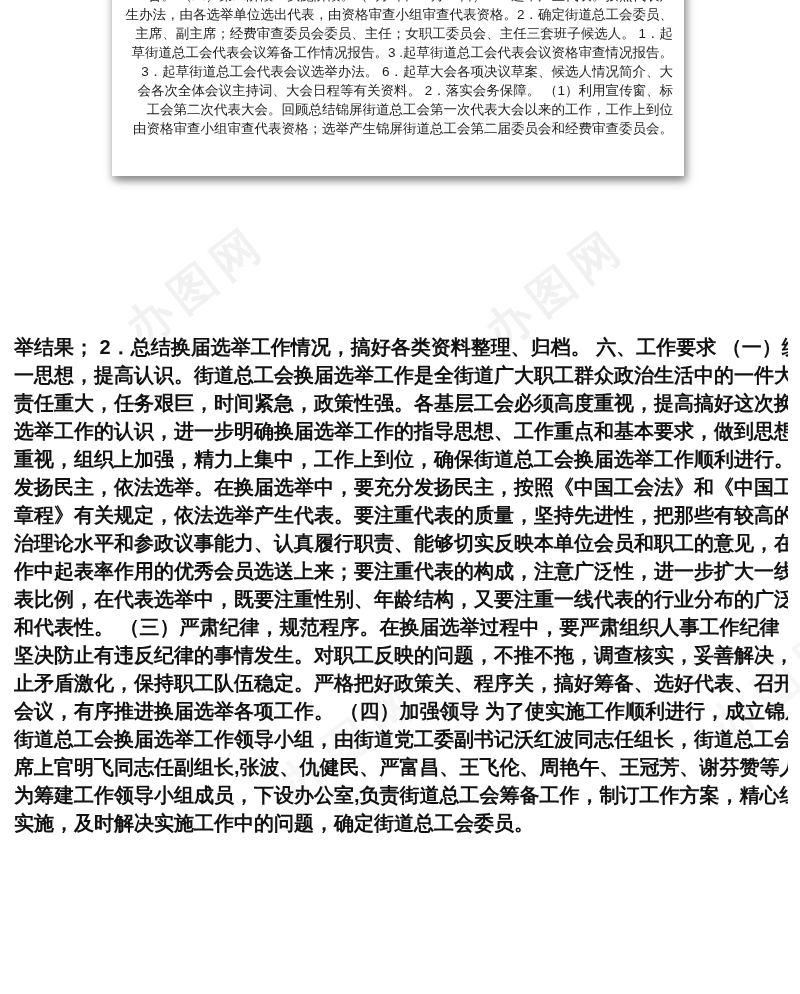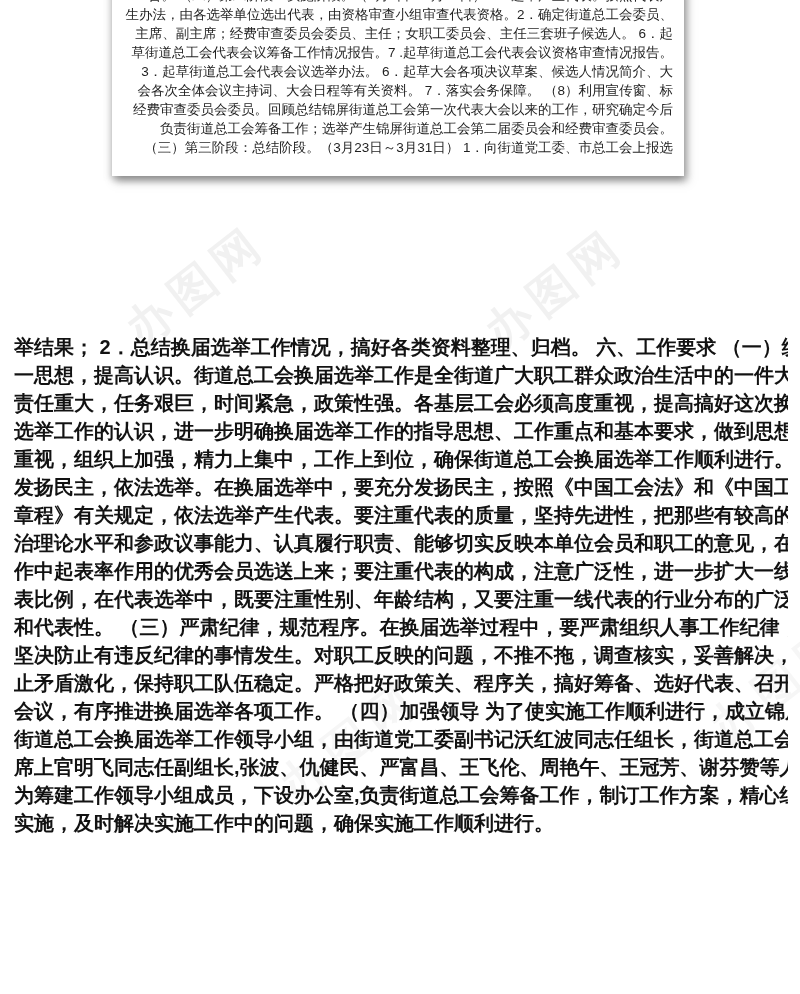--- a/index.html
+++ b/index.html
@@ -47,27 +47,26 @@
   <span class="wm" style="left:115px;top:255px;">办图网</span>
   <span class="wm" style="left:474px;top:258px;">办图网</span>
   <span class="wm faint" style="left:269px;top:711px;">办图网</span>
   <span class="wm faint" style="left:699px;top:653px;">办图网</span>
 </div>
 
 <div class="sheet">
   <div class="sheet-text">
       <div class="sheet-line">告。 （二）第二阶段：实施阶段。（3月1日～3月22日） 1．选举产生代表。按照代表产</div>
       <div class="sheet-line">生办法，由各选举单位选出代表，由资格审查小组审查代表资格。2．确定街道总工会委员、</div>
-      <div class="sheet-line">主席、副主席；经费审查委员会委员、主任；女职工委员会、主任三套班子候选人。 6．起</div>
-      <div class="sheet-line">草街道总工会代表会议筹备工作情况报告。7 .起草街道总工会代表会议资格审查情况报告。</div>
+      <div class="sheet-line">主席、副主席；经费审查委员会委员、主任；女职工委员会、主任三套班子候选人。 1．起</div>
+      <div class="sheet-line">草街道总工会代表会议筹备工作情况报告。3 .起草街道总工会代表会议资格审查情况报告。</div>
       <div class="sheet-line">3．起草街道总工会代表会议选举办法。 6．起草大会各项决议草案、候选人情况简介、大</div>
-      <div class="sheet-line">会各次全体会议主持词、大会日程等有关资料。 7．落实会务保障。 （8）利用宣传窗、标</div>
-      <div class="sheet-line">经费审查委员会委员。回顾总结锦屏街道总工会第一次代表大会以来的工作，研究确定今后</div>
-      <div class="sheet-line">负责街道总工会筹备工作；选举产生锦屏街道总工会第二届委员会和经费审查委员会。</div>
-      <div class="sheet-line">  （三）第三阶段：总结阶段。（3月23日～3月31日） 1．向街道党工委、市总工会上报选</div>
+      <div class="sheet-line">会各次全体会议主持词、大会日程等有关资料。 2．落实会务保障。 （1）利用宣传窗、标</div>
+      <div class="sheet-line">工会第二次代表大会。回顾总结锦屏街道总工会第一次代表大会以来的工作，工作上到位</div>
+      <div class="sheet-line">由资格审查小组审查代表资格；选举产生锦屏街道总工会第二届委员会和经费审查委员会。</div>
     </div>
 </div>
 
 <div class="doc-body">
     <div class="body-line">举结果； 2．总结换届选举工作情况，搞好各类资料整理、归档。 六、工作要求 （一）统</div>
     <div class="body-line">一思想，提高认识。街道总工会换届选举工作是全街道广大职工群众政治生活中的一件大事，</div>
     <div class="body-line">责任重大，任务艰巨，时间紧急，政策性强。各基层工会必须高度重视，提高搞好这次换届</div>
     <div class="body-line">选举工作的认识，进一步明确换届选举工作的指导思想、工作重点和基本要求，做到思想上</div>
     <div class="body-line">重视，组织上加强，精力上集中，工作上到位，确保街道总工会换届选举工作顺利进行。（二）</div>
     <div class="body-line">发扬民主，依法选举。在换届选举中，要充分发扬民主，按照《中国工会法》和《中国工会</div>
@@ -75,14 +74,14 @@
     <div class="body-line">治理论水平和参政议事能力、认真履行职责、能够切实反映本单位会员和职工的意见，在工</div>
     <div class="body-line">作中起表率作用的优秀会员选送上来；要注重代表的构成，注意广泛性，进一步扩大一线代</div>
     <div class="body-line">表比例，在代表选举中，既要注重性别、年龄结构，又要注重一线代表的行业分布的广泛性</div>
     <div class="body-line">和代表性。 （三）严肃纪律，规范程序。在换届选举过程中，要严肃组织人事工作纪律，</div>
     <div class="body-line">坚决防止有违反纪律的事情发生。对职工反映的问题，不推不拖，调查核实，妥善解决，防</div>
     <div class="body-line">止矛盾激化，保持职工队伍稳定。严格把好政策关、程序关，搞好筹备、选好代表、召开好</div>
     <div class="body-line">会议，有序推进换届选举各项工作。 （四）加强领导 为了使实施工作顺利进行，成立锦屏</div>
     <div class="body-line">街道总工会换届选举工作领导小组，由街道党工委副书记沃红波同志任组长，街道总工会主</div>
     <div class="body-line">席上官明飞同志任副组长,张波、仇健民、严富昌、王飞伦、周艳午、王冠芳、谢芬赞等人员</div>
     <div class="body-line">为筹建工作领导小组成员，下设办公室,负责街道总工会筹备工作，制订工作方案，精心组织</div>
-    <div class="body-line">实施，及时解决实施工作中的问题，确保实施工作顺利进行。</div>
+    <div class="body-line">实施，及时解决实施工作中的问题，确定街道总工会委员。</div>
   </div>
 
 </body></html>

